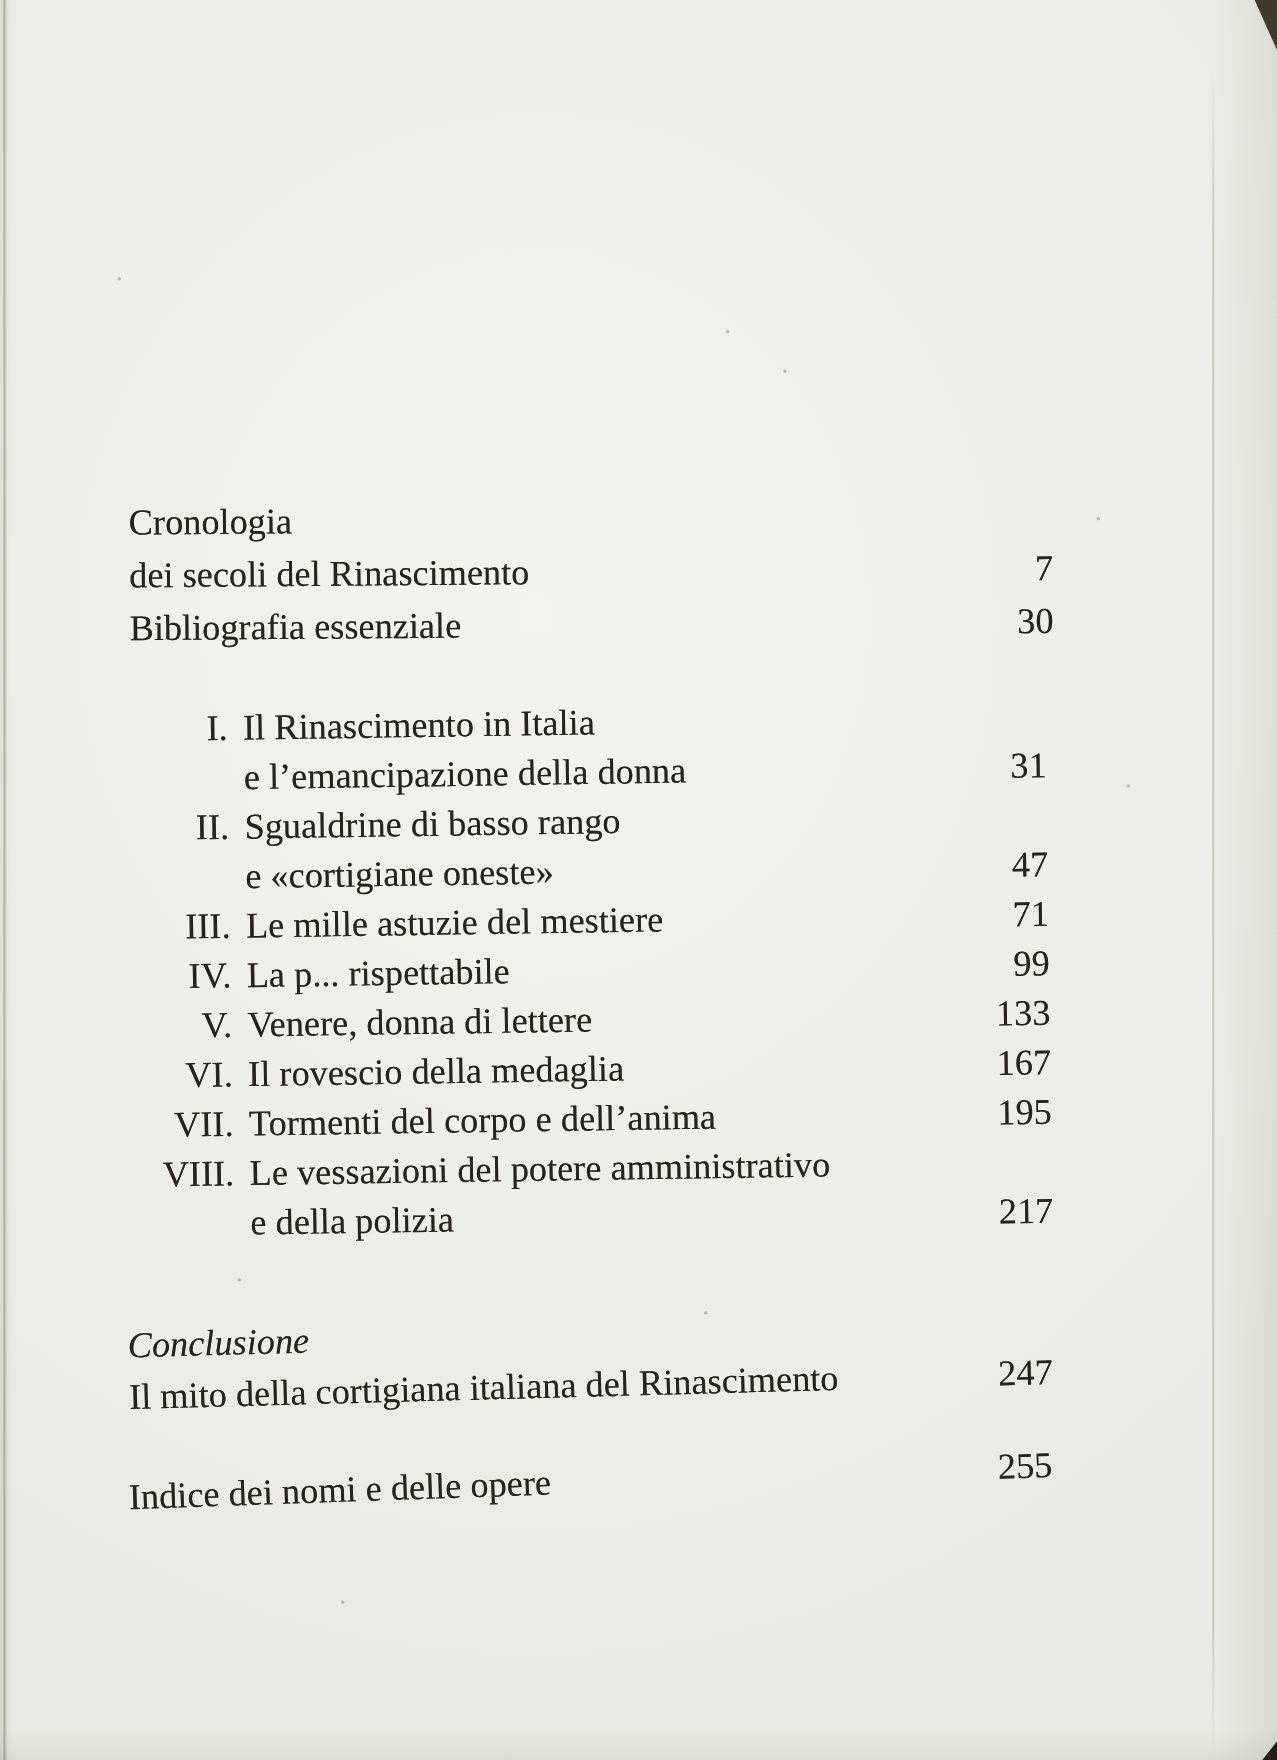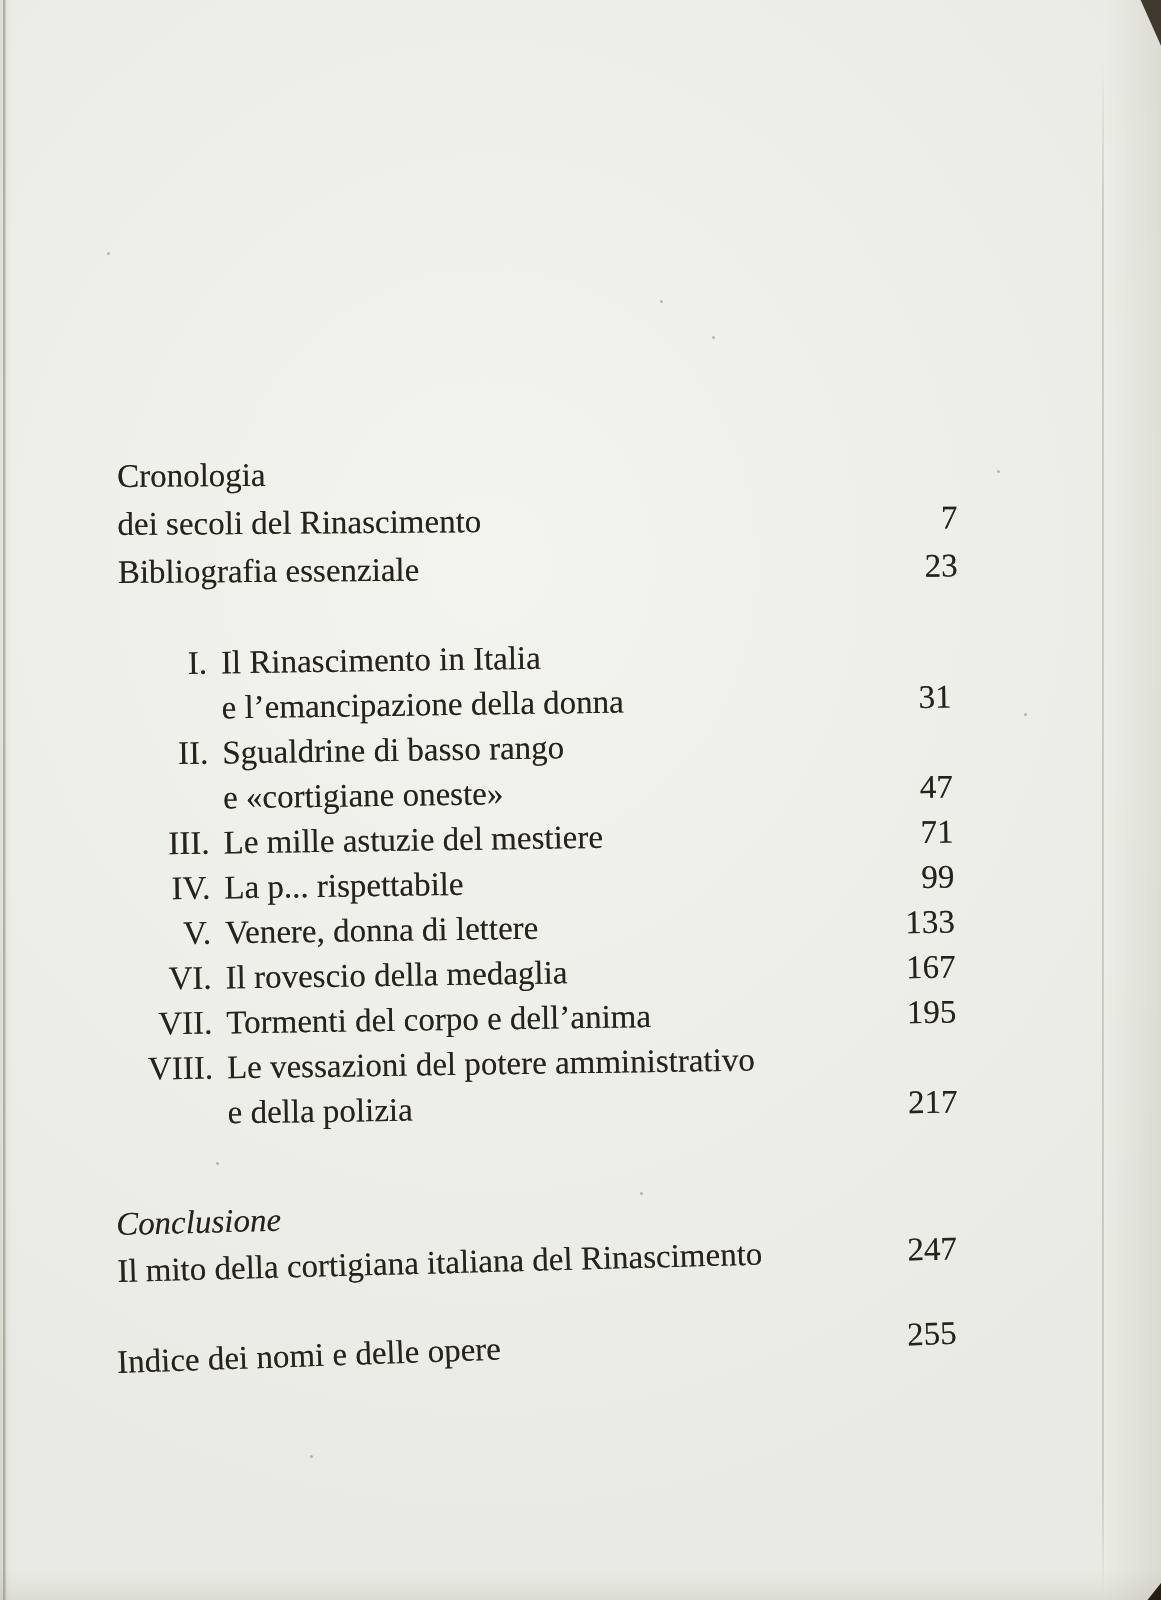--- a/index.html
+++ b/index.html
@@ -93,21 +93,21 @@
         <span class="lines">
           <span class="line">Cronologia</span>
           <span class="line">dei secoli del Rinascimento</span>
         </span>
         <span class="pageno">7</span>
       </div>
       <div class="row plain">
         <span class="lines">
           <span class="line">Bibliografia essenziale</span>
         </span>
-        <span class="pageno">23</span>
+        <span class="pageno">30</span>
       </div>
     </div>
 
     <div class="block chapters">
 
       <div class="row chapter">
         <span class="numeral">I.</span>
         <span class="lines">
           <span class="line">Il Rinascimento in Italia</span>
           <span class="line">e l’emancipazione della donna</span>

